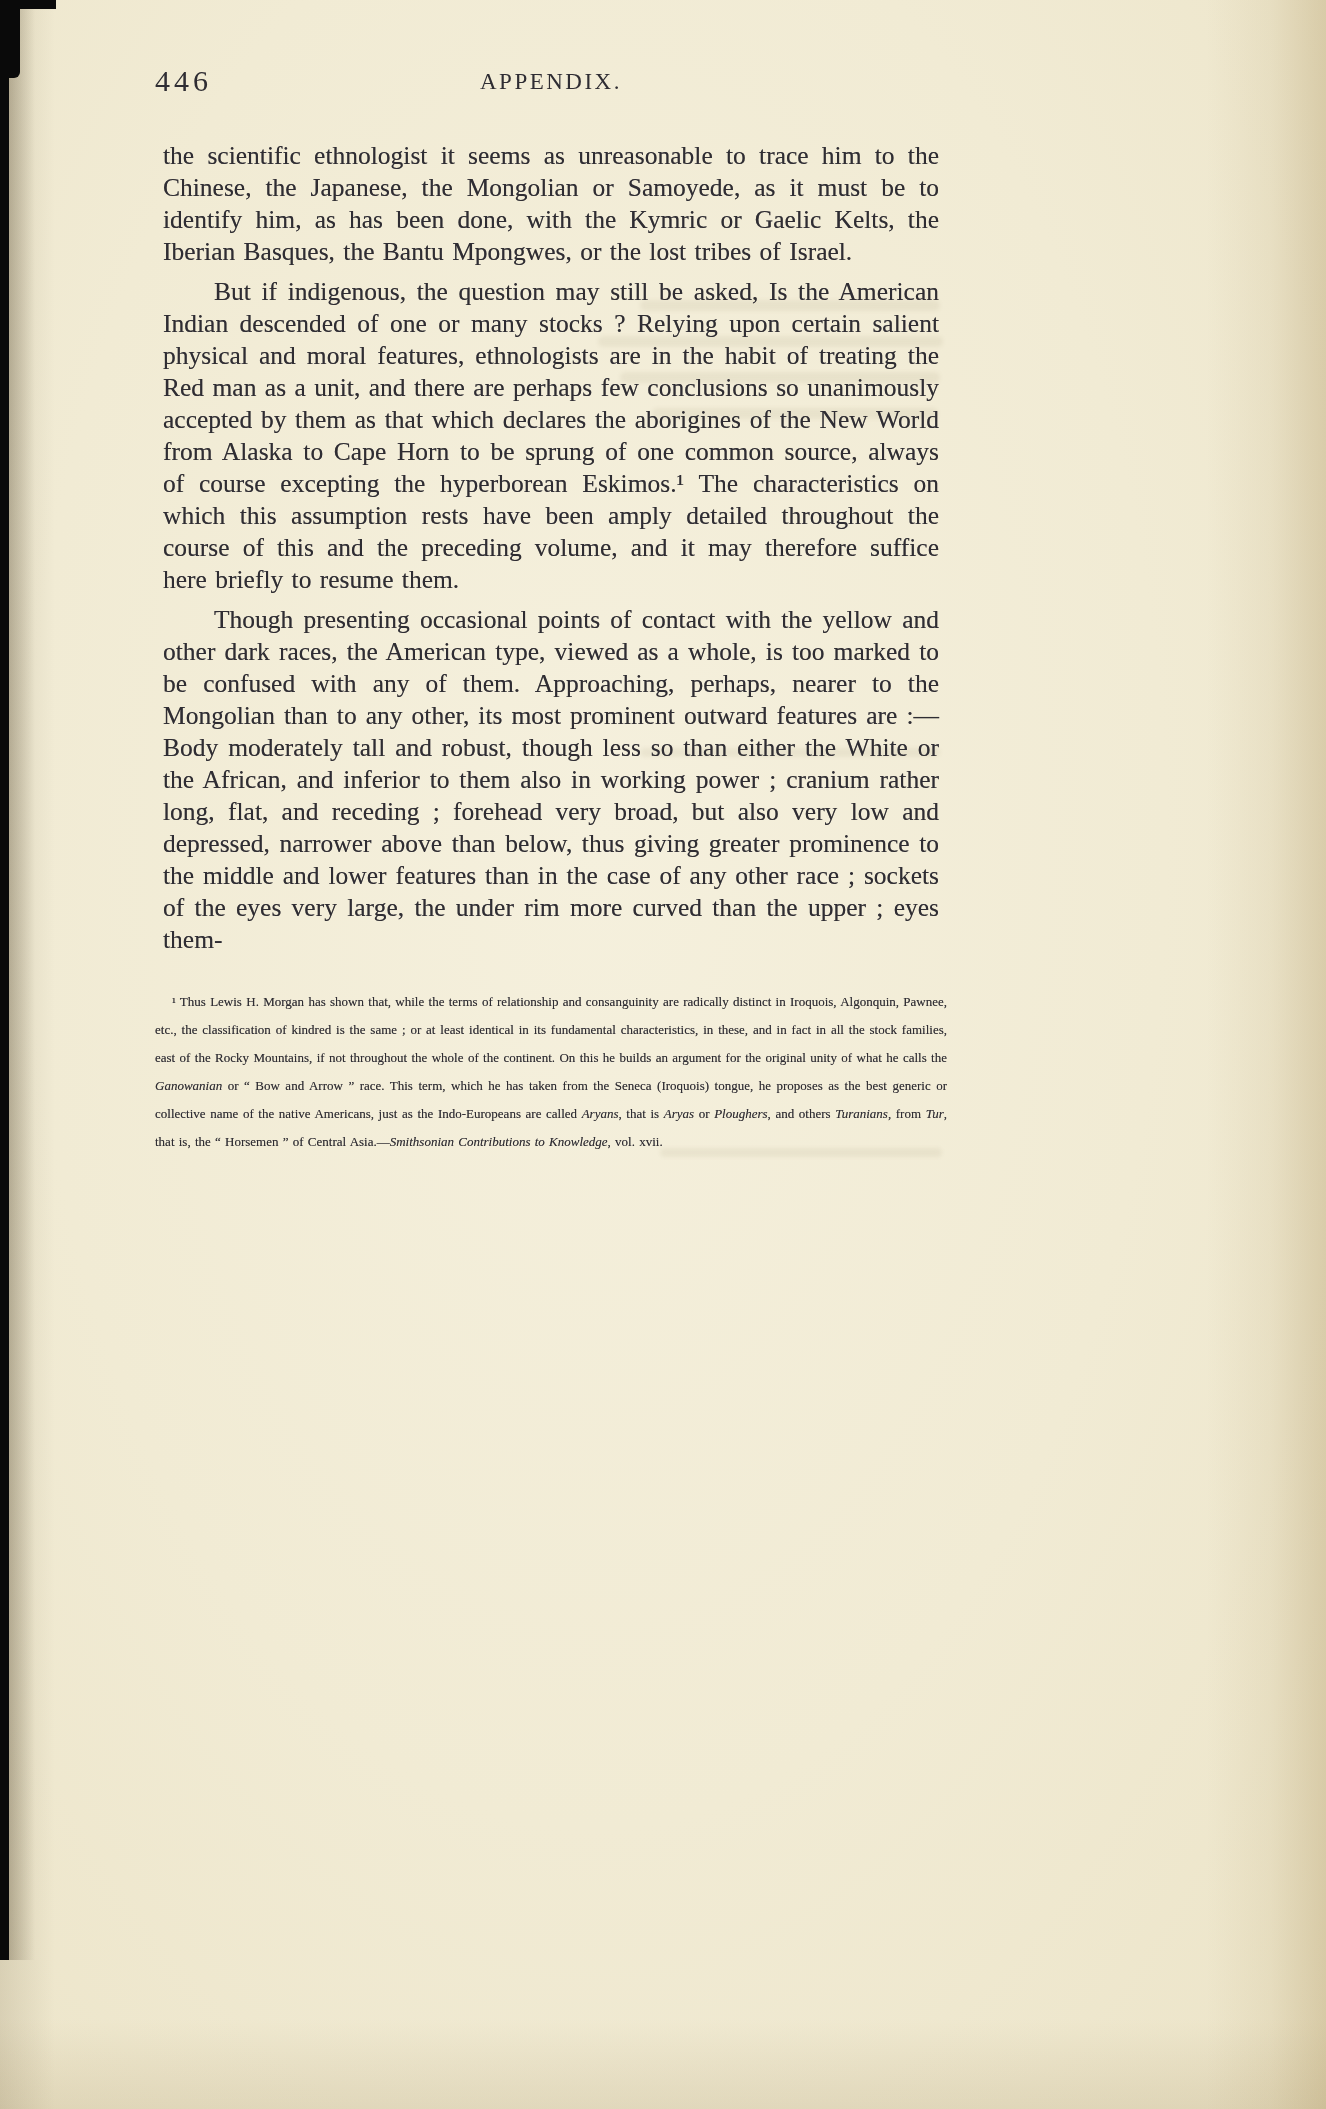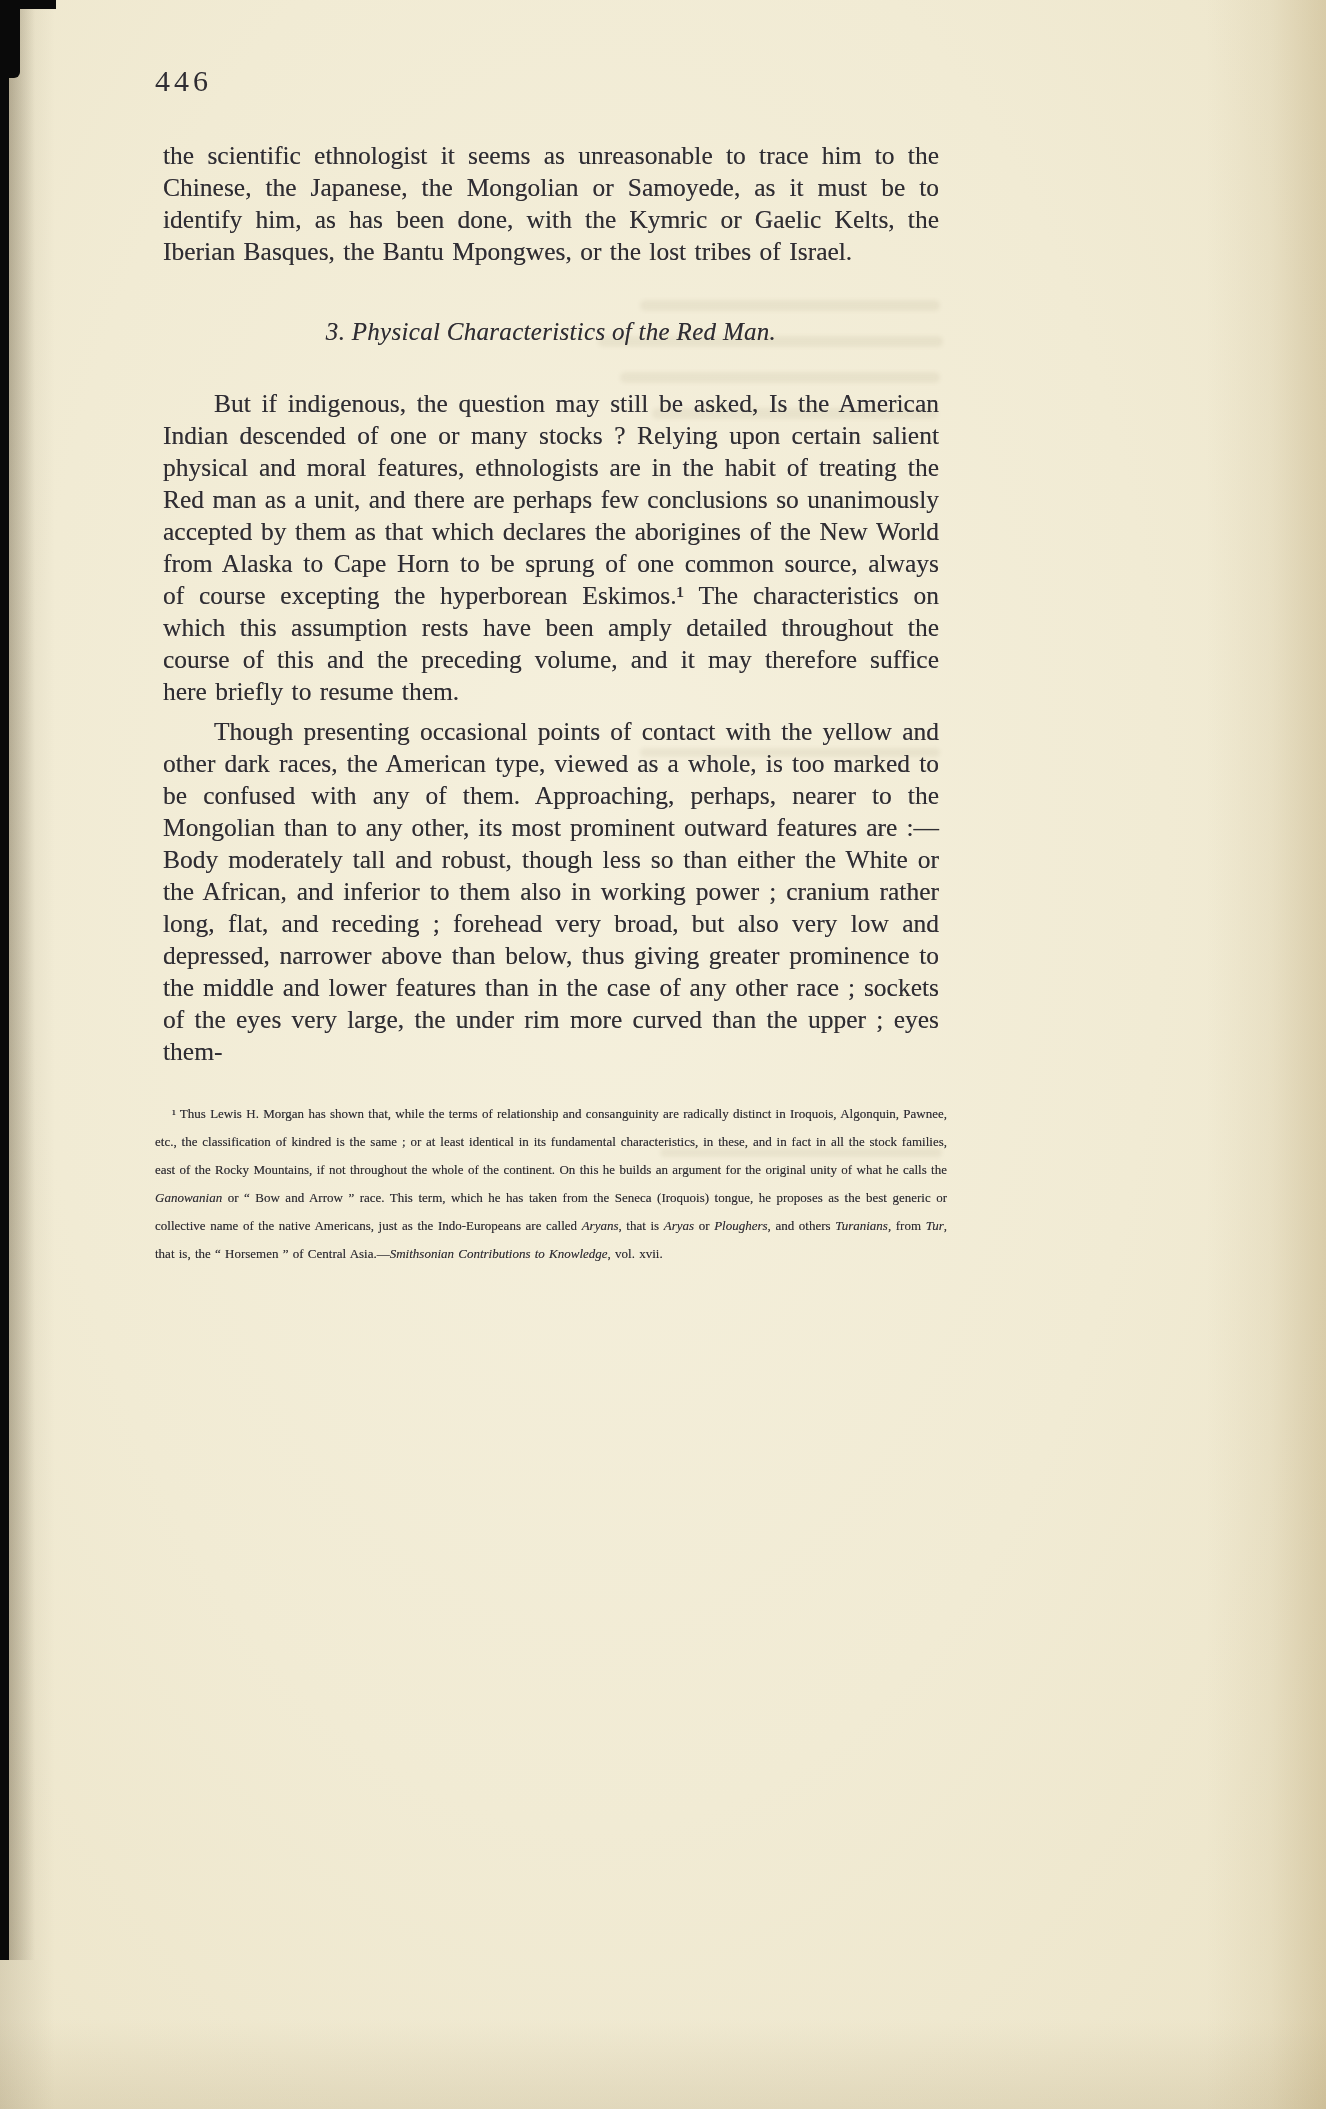--- a/index.html
+++ b/index.html
@@ -138,27 +138,25 @@
   <div class="ghost g2"></div>
   <div class="ghost g3"></div>
   <div class="ghost g4"></div>
   <div class="ghost g5"></div>
   <div class="ghost g6"></div>
 
   <div class="text-block">
 
     <div class="page-header">
       <span class="page-number">446</span>
+      <span class="running-head">APPENDIX.</span>
     </div>
 
     <p class="body-par no-indent">the scientific ethnologist it seems as unreasonable to trace him to the Chinese, the Japanese, the Mongolian or Samoyede, as it must be to identify him, as has been done, with the Kymric or Gaelic Kelts, the Iberian Basques, the Bantu Mpongwes, or the lost tribes of Israel.</p>
 
-    <h3 class="section-heading">
-      <span>3. Physical Characteristics of the Red Man.</span>
-    </h3>
 
     <p class="body-par">But if indigenous, the question may still be asked, Is the American Indian descended of one or many stocks ? Relying upon certain salient physical and moral features, ethnologists are in the habit of treating the Red man as a unit, and there are perhaps few conclusions so unanimously accepted by them as that which declares the aborigines of the New World from Alaska to Cape Horn to be sprung of one common source, always of course excepting the hyperborean Eskimos.¹ The characteristics on which this assumption rests have been amply detailed throughout the course of this and the preceding volume, and it may therefore suffice here briefly to resume them.</p>
 
     <p class="body-par">Though presenting occasional points of contact with the yellow and other dark races, the American type, viewed as a whole, is too marked to be confused with any of them. Approaching, perhaps, nearer to the Mongolian than to any other, its most prominent outward features are :—Body moderately tall and robust, though less so than either the White or the African, and inferior to them also in working power ; cranium rather long, flat, and receding ; forehead very broad, but also very low and depressed, narrower above than below, thus giving greater prominence to the middle and lower features than in the case of any other race ; sockets of the eyes very large, the under rim more curved than the upper ; eyes them-</p>
 
     <p class="footnote"><span>¹ Thus Lewis H. Morgan has shown that, while the terms of relationship and consanguinity are radically distinct in Iroquois, Algonquin, Pawnee, etc., the classification of kindred is the same ; or at least identical in its fundamental characteristics, in these, and in fact in all the stock families, east of the Rocky Mountains, if not throughout the whole of the continent. On this he builds an argument for the original unity of what he calls the </span><span class="italic">Ganowanian</span><span> or “ Bow and Arrow ” race. This term, which he has taken from the Seneca (Iroquois) tongue, he proposes as the best generic or collective name of the native Americans, just as the Indo-Europeans are called </span><span class="italic">Aryans</span><span>, that is </span><span class="italic">Aryas</span><span> or </span><span class="italic">Ploughers</span><span>, and others </span><span class="italic">Turanians</span><span>, from </span><span class="italic">Tur</span><span>, that is, the “ Horsemen ” of Central Asia.—</span><span class="italic">Smithsonian Contributions to Knowledge</span><span>, vol. xvii.</span></p>
 
   </div>
 </div>
 

